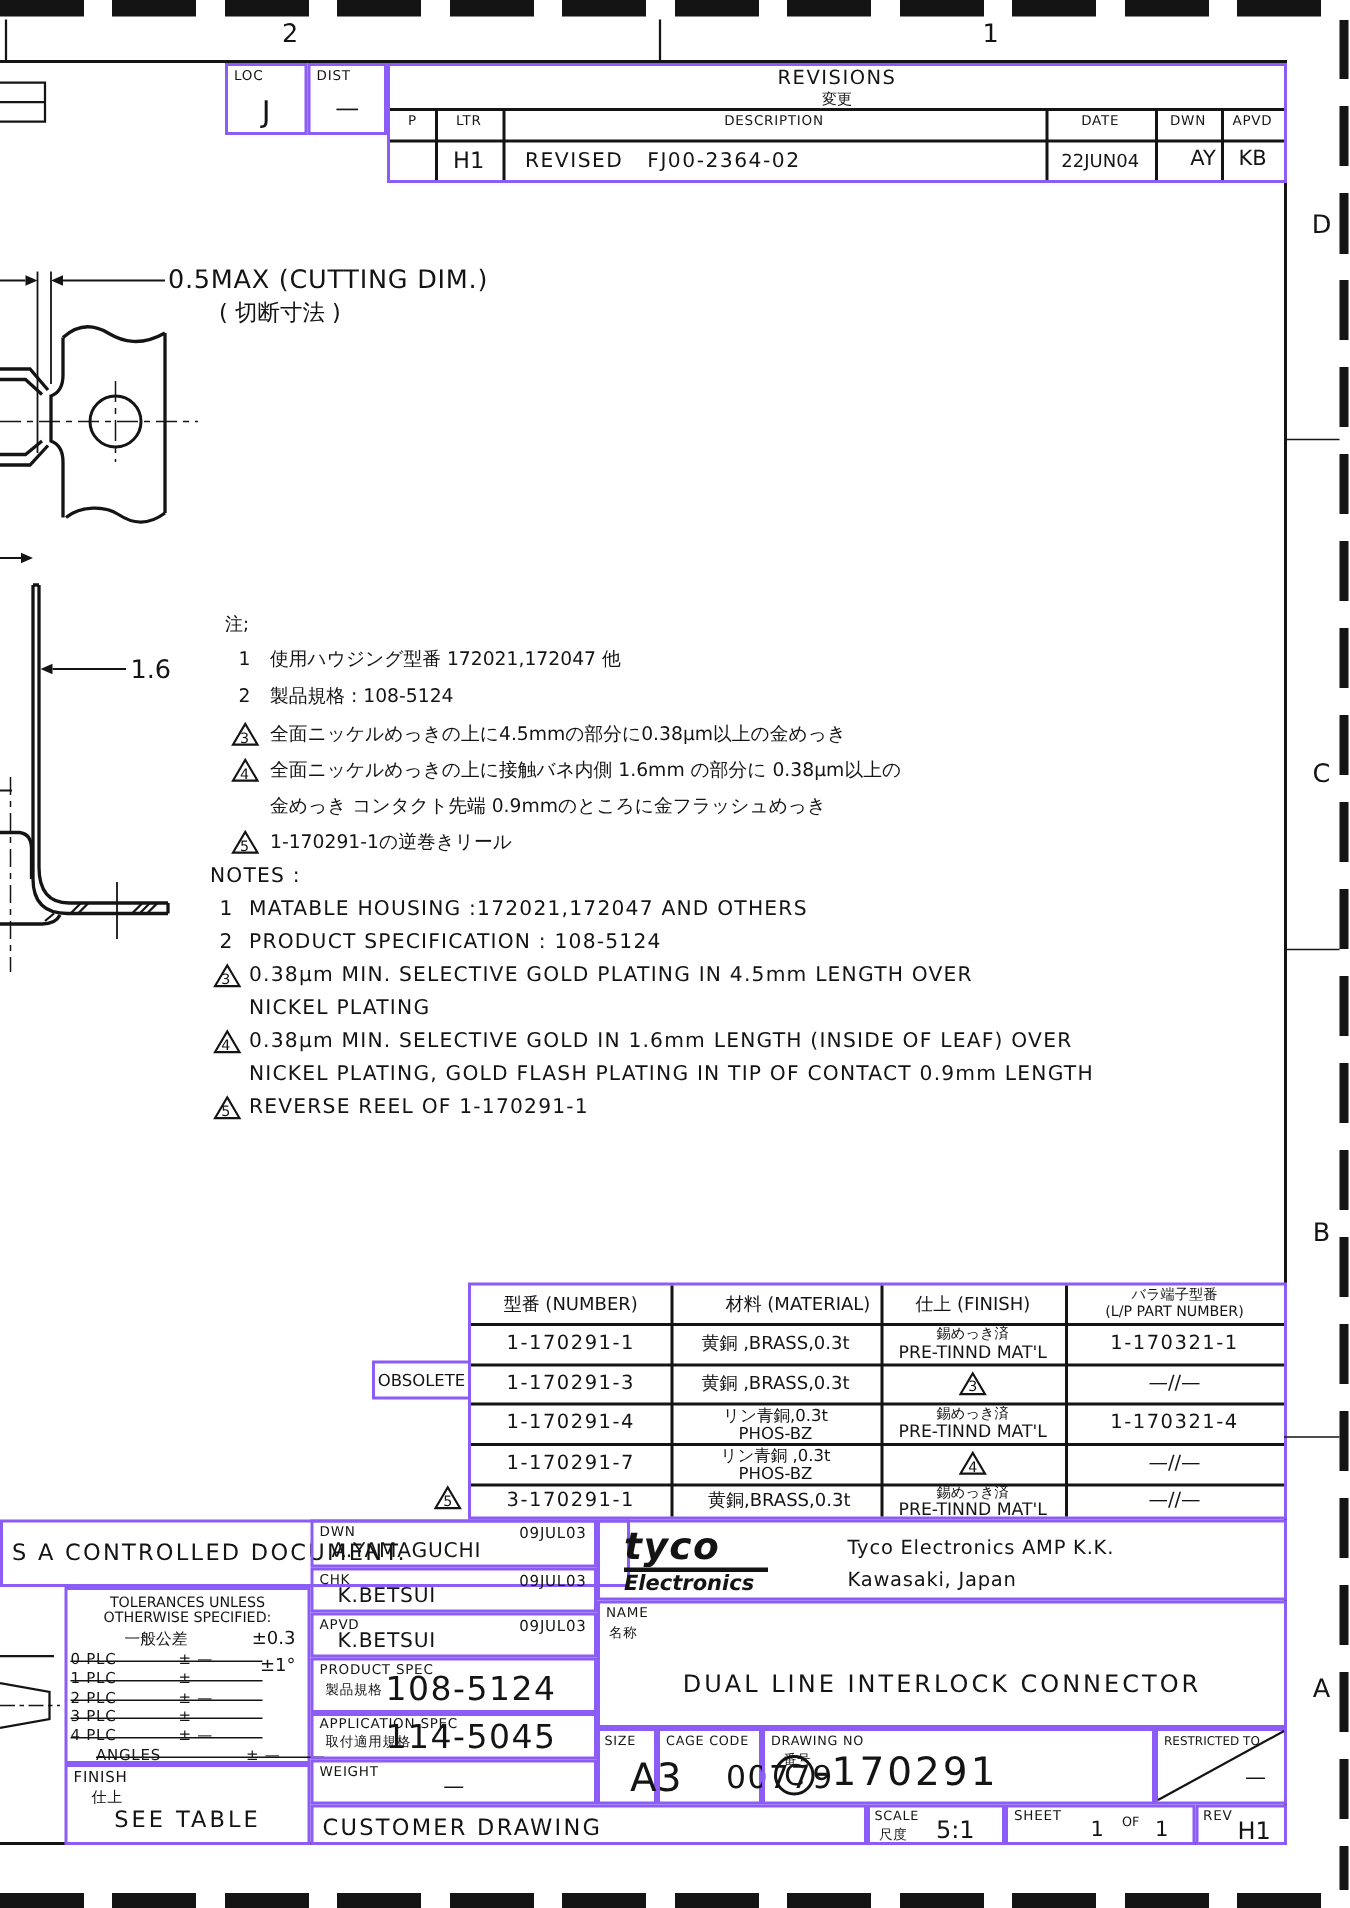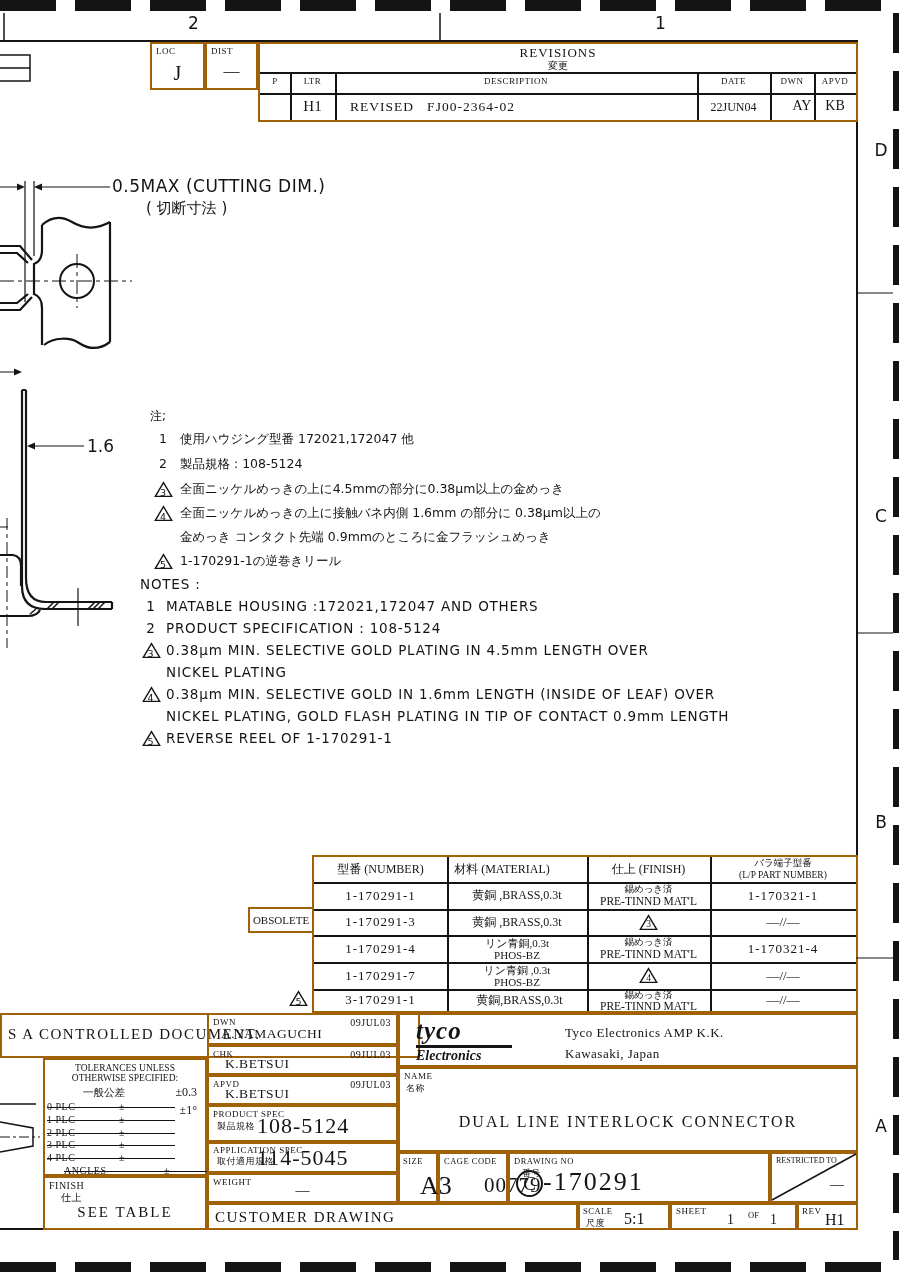--- a/index.html
+++ b/index.html
@@ -1,20 +1,20 @@
 <!DOCTYPE html>
 <html><head>
 <meta charset="utf-8">
 <style>
   html,body{margin:0;padding:0;background:#e8e8e8;}
   .sheet{position:relative;width:900px;height:1272px;background:#ffffff;overflow:hidden;
          font-family:"DejaVu Sans","Liberation Sans",sans-serif;color:#141414;}
   .abs{position:absolute;}
   .ln{position:absolute;background:#141414;}
-  .box{position:absolute;border:2px solid #a16207;box-sizing:border-box;font-family:Liberation Serif, serif;}
+  .box{position:absolute;border:2px solid #8b5cf6;box-sizing:border-box;}
   .lbl{position:absolute;font-size:9px;letter-spacing:.5px;}
   .dash-h{position:absolute;height:11px;background:repeating-linear-gradient(90deg,#141414 0 56px,transparent 56px 75px);}
   .dash-v{position:absolute;width:6px;background:repeating-linear-gradient(180deg,#141414 0 40px,transparent 40px 58px);}
   .zone{position:absolute;font-size:17px;}
   svg.lineart{position:absolute;left:0;top:0;z-index:3;pointer-events:none;}
   svg.lineart text{font-family:"DejaVu Sans","Liberation Sans",sans-serif;fill:#141414;stroke:none;}
   .tri{position:relative;display:inline-block;width:19px;height:17px;vertical-align:-3px;}
   .tri svg{position:absolute;left:0;top:0;width:100%;height:100%;}
   .tri b{position:absolute;left:0;right:0;bottom:1px;text-align:center;font-weight:normal;font-size:9.5px;line-height:1;}
   .nrow{position:relative;display:flex;align-items:flex-start;}
@@ -215,21 +215,21 @@
   <div class="box" style="left:312px;top:855px;width:546px;height:158px;">
     <div class="ln" style="left:133px;top:0;width:2px;height:154px;"></div>
     <div class="ln" style="left:273px;top:0;width:2px;height:154px;"></div>
     <div class="ln" style="left:396px;top:0;width:2px;height:154px;"></div>
     <div class="ln" style="left:0;top:25px;width:542px;height:2px;"></div>
     <div class="ln" style="left:0;top:52px;width:542px;height:2px;"></div>
     <div class="ln" style="left:0;top:78px;width:542px;height:2px;"></div>
     <div class="ln" style="left:0;top:105px;width:542px;height:2px;"></div>
     <div class="ln" style="left:0;top:132px;width:542px;height:2px;"></div>
     <div class="cell" style="left:0;top:0;width:133px;height:25px;font-size:12px;">型番 (NUMBER)</div>
-    <div class="cell" style="left:118px;top:0;width:140px;height:25px;font-size:12px;">材料 (MATERIAL)</div>
+    <div class="cell" style="left:148px;top:0;width:140px;height:25px;font-size:12px;">材料 (MATERIAL)</div>
     <div class="cell" style="left:273px;top:0;width:123px;height:25px;font-size:12px;">仕上 (FINISH)</div>
     <div class="cell" style="left:396px;top:1px;width:146px;height:11px;font-size:9.5px;">バラ端子型番</div>
     <div class="cell" style="left:396px;top:12px;width:146px;height:11px;font-size:9.5px;">(L/P PART NUMBER)</div>
 
     <div class="cell" style="left:0;top:25px;width:133px;height:27px;font-size:13px;letter-spacing:1px;">1-170291-1</div>
     <div class="cell" style="left:133px;top:25px;width:140px;height:27px;font-size:12px;">黄銅 ,BRASS,0.3t</div>
     <div class="cell" style="left:273px;top:27px;width:123px;height:10px;font-size:9.5px;">錫めっき済</div>
     <div class="cell" style="left:273px;top:38px;width:123px;height:12px;font-size:11.5px;">PRE-TINND MAT'L</div>
     <div class="cell" style="left:396px;top:25px;width:146px;height:27px;font-size:13px;letter-spacing:1px;">1-170321-1</div>
 

